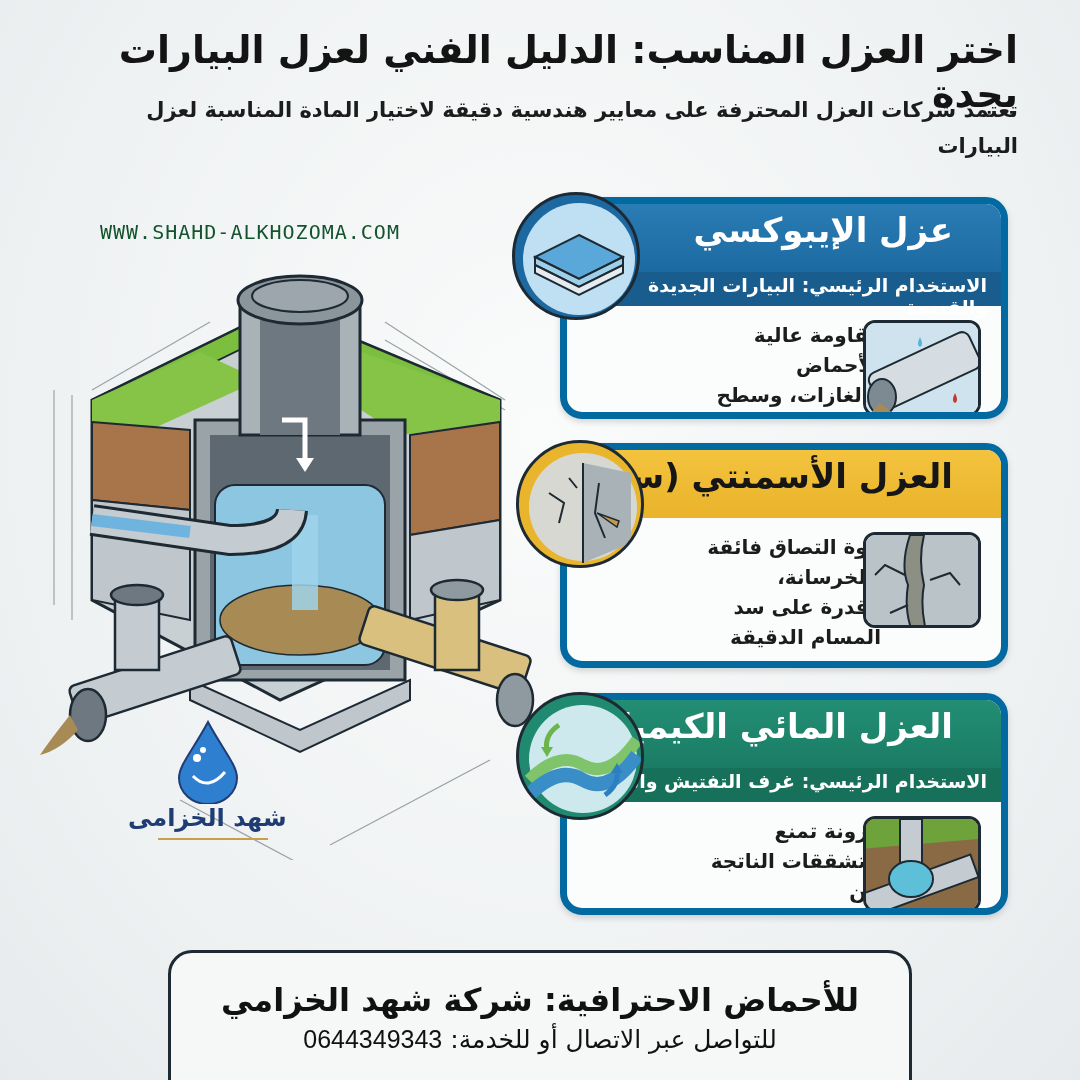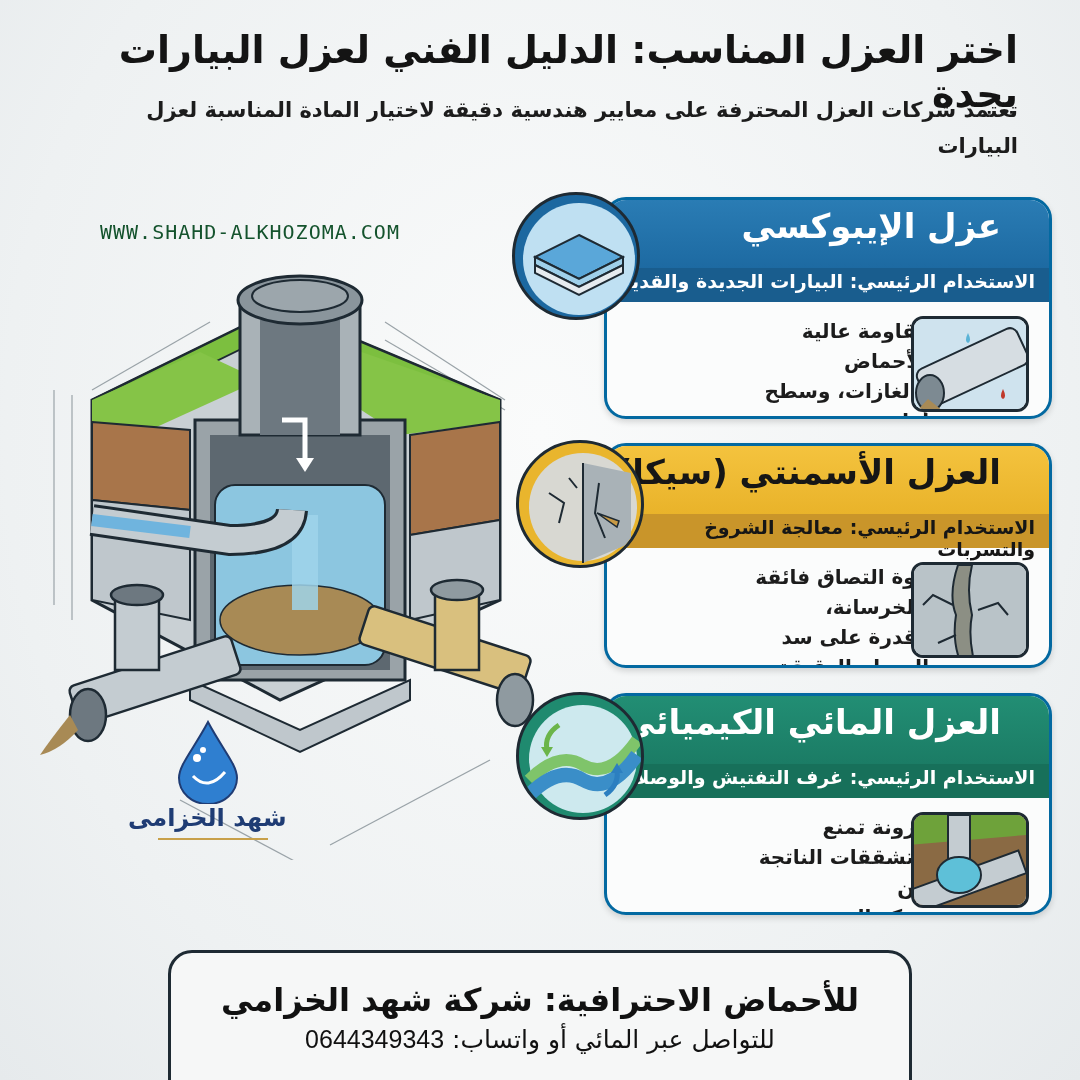--- a/index.html
+++ b/index.html
@@ -26,22 +26,22 @@
       position: absolute; top: 220px; left: 100px;
       font-family: "DejaVu Sans Mono", monospace; font-weight: normal;
       font-size: 20px; color: #14532d; letter-spacing: 1px;
     }
 
     
     .illustration { position: absolute; left: 30px; top: 260px; width: 510px; height: 600px; }
 
     
     .card {
-      position: absolute; left: 604px; width: 448px;
-      border: 3px solid #0369a1; border-radius: 22px;
+      position: absolute; left: 560px; width: 448px;
+      border: 7px solid #0369a1; border-radius: 22px;
       background: #fbfcfc;
       box-shadow: 0 3px 6px rgba(0,0,0,0.15);
       overflow: hidden;
     }
     .card-head {
       height: 68px; direction: rtl; text-align: right;
       padding: 6px 48px 0 0;
       font-size: 34px; font-weight: bold;
     }
     .card-sub {
@@ -204,21 +204,20 @@
   <svg width="128" height="128" viewBox="0 0 128 128">
     <circle cx="64" cy="64" r="56" fill="#bfe0f2"></circle>
     <polygon points="64,40 108,62 64,84 20,62" fill="#5aa7d9" stroke="#1e2a33" stroke-width="2"></polygon>
     <polygon points="20,62 64,84 108,62 108,70 64,92 20,70" fill="#9fd0ea" stroke="#1e2a33" stroke-width="2"></polygon>
     <polygon points="20,70 64,92 108,70 108,78 64,100 20,78" fill="#e6ebef" stroke="#1e2a33" stroke-width="2"></polygon>
   </svg>
 </div>
 
 <div class="card cement">
   <div class="card-head">العزل الأسمنتي (سيكا)</div>
-  <div class="card-sub">الاستخدام الرئيسي: معالجة الشروخ والتسربات</div>
   <div class="card-body">
     <div class="thumb">
       <svg width="118" height="96" viewBox="0 0 118 96">
         <rect width="118" height="96" fill="#b9c3c8"></rect>
         <path d="M50 0 Q40 30 48 50 Q44 75 52 96 L66 96 Q60 70 64 50 Q58 25 64 0 Z" fill="#8c8f84" stroke="#1e2a33" stroke-width="2"></path>
         <path d="M45 40 L25 30 L15 40 M70 45 L90 38 L100 50 M48 70 L30 78" stroke="#1e2a33" stroke-width="2" fill="none"></path>
       </svg>
     </div>
     <span class="txt">قوة التصاق فائقة بالخرسانة،</span>
     <span class="txt">وقدرة على سد المسام الدقيقة</span>
@@ -260,16 +259,16 @@
     <path d="M40 30 Q25 40 28 55" stroke="#6bb54a" stroke-width="5" fill="none"></path>
     <polygon points="22,52 34,52 28,62" fill="#6bb54a"></polygon>
     <path d="M86 100 Q100 90 98 76" stroke="#2c7fc0" stroke-width="5" fill="none"></path>
     <polygon points="92,78 104,78 98,68" fill="#2c7fc0"></polygon>
   </svg>
 </div>
 
 <div class="footer">
   <div class="f1">للأحماض الاحترافية: شركة شهد الخزامي</div>
   <div class="f2">
-    <span>للتواصل عبر المائي أو واتساب:</span>
+    <span>للتواصل عبر الاتصال أو للخدمة:</span>
     <span class="phone">0644349343</span>
   </div>
 </div>
 
 </body></html>

